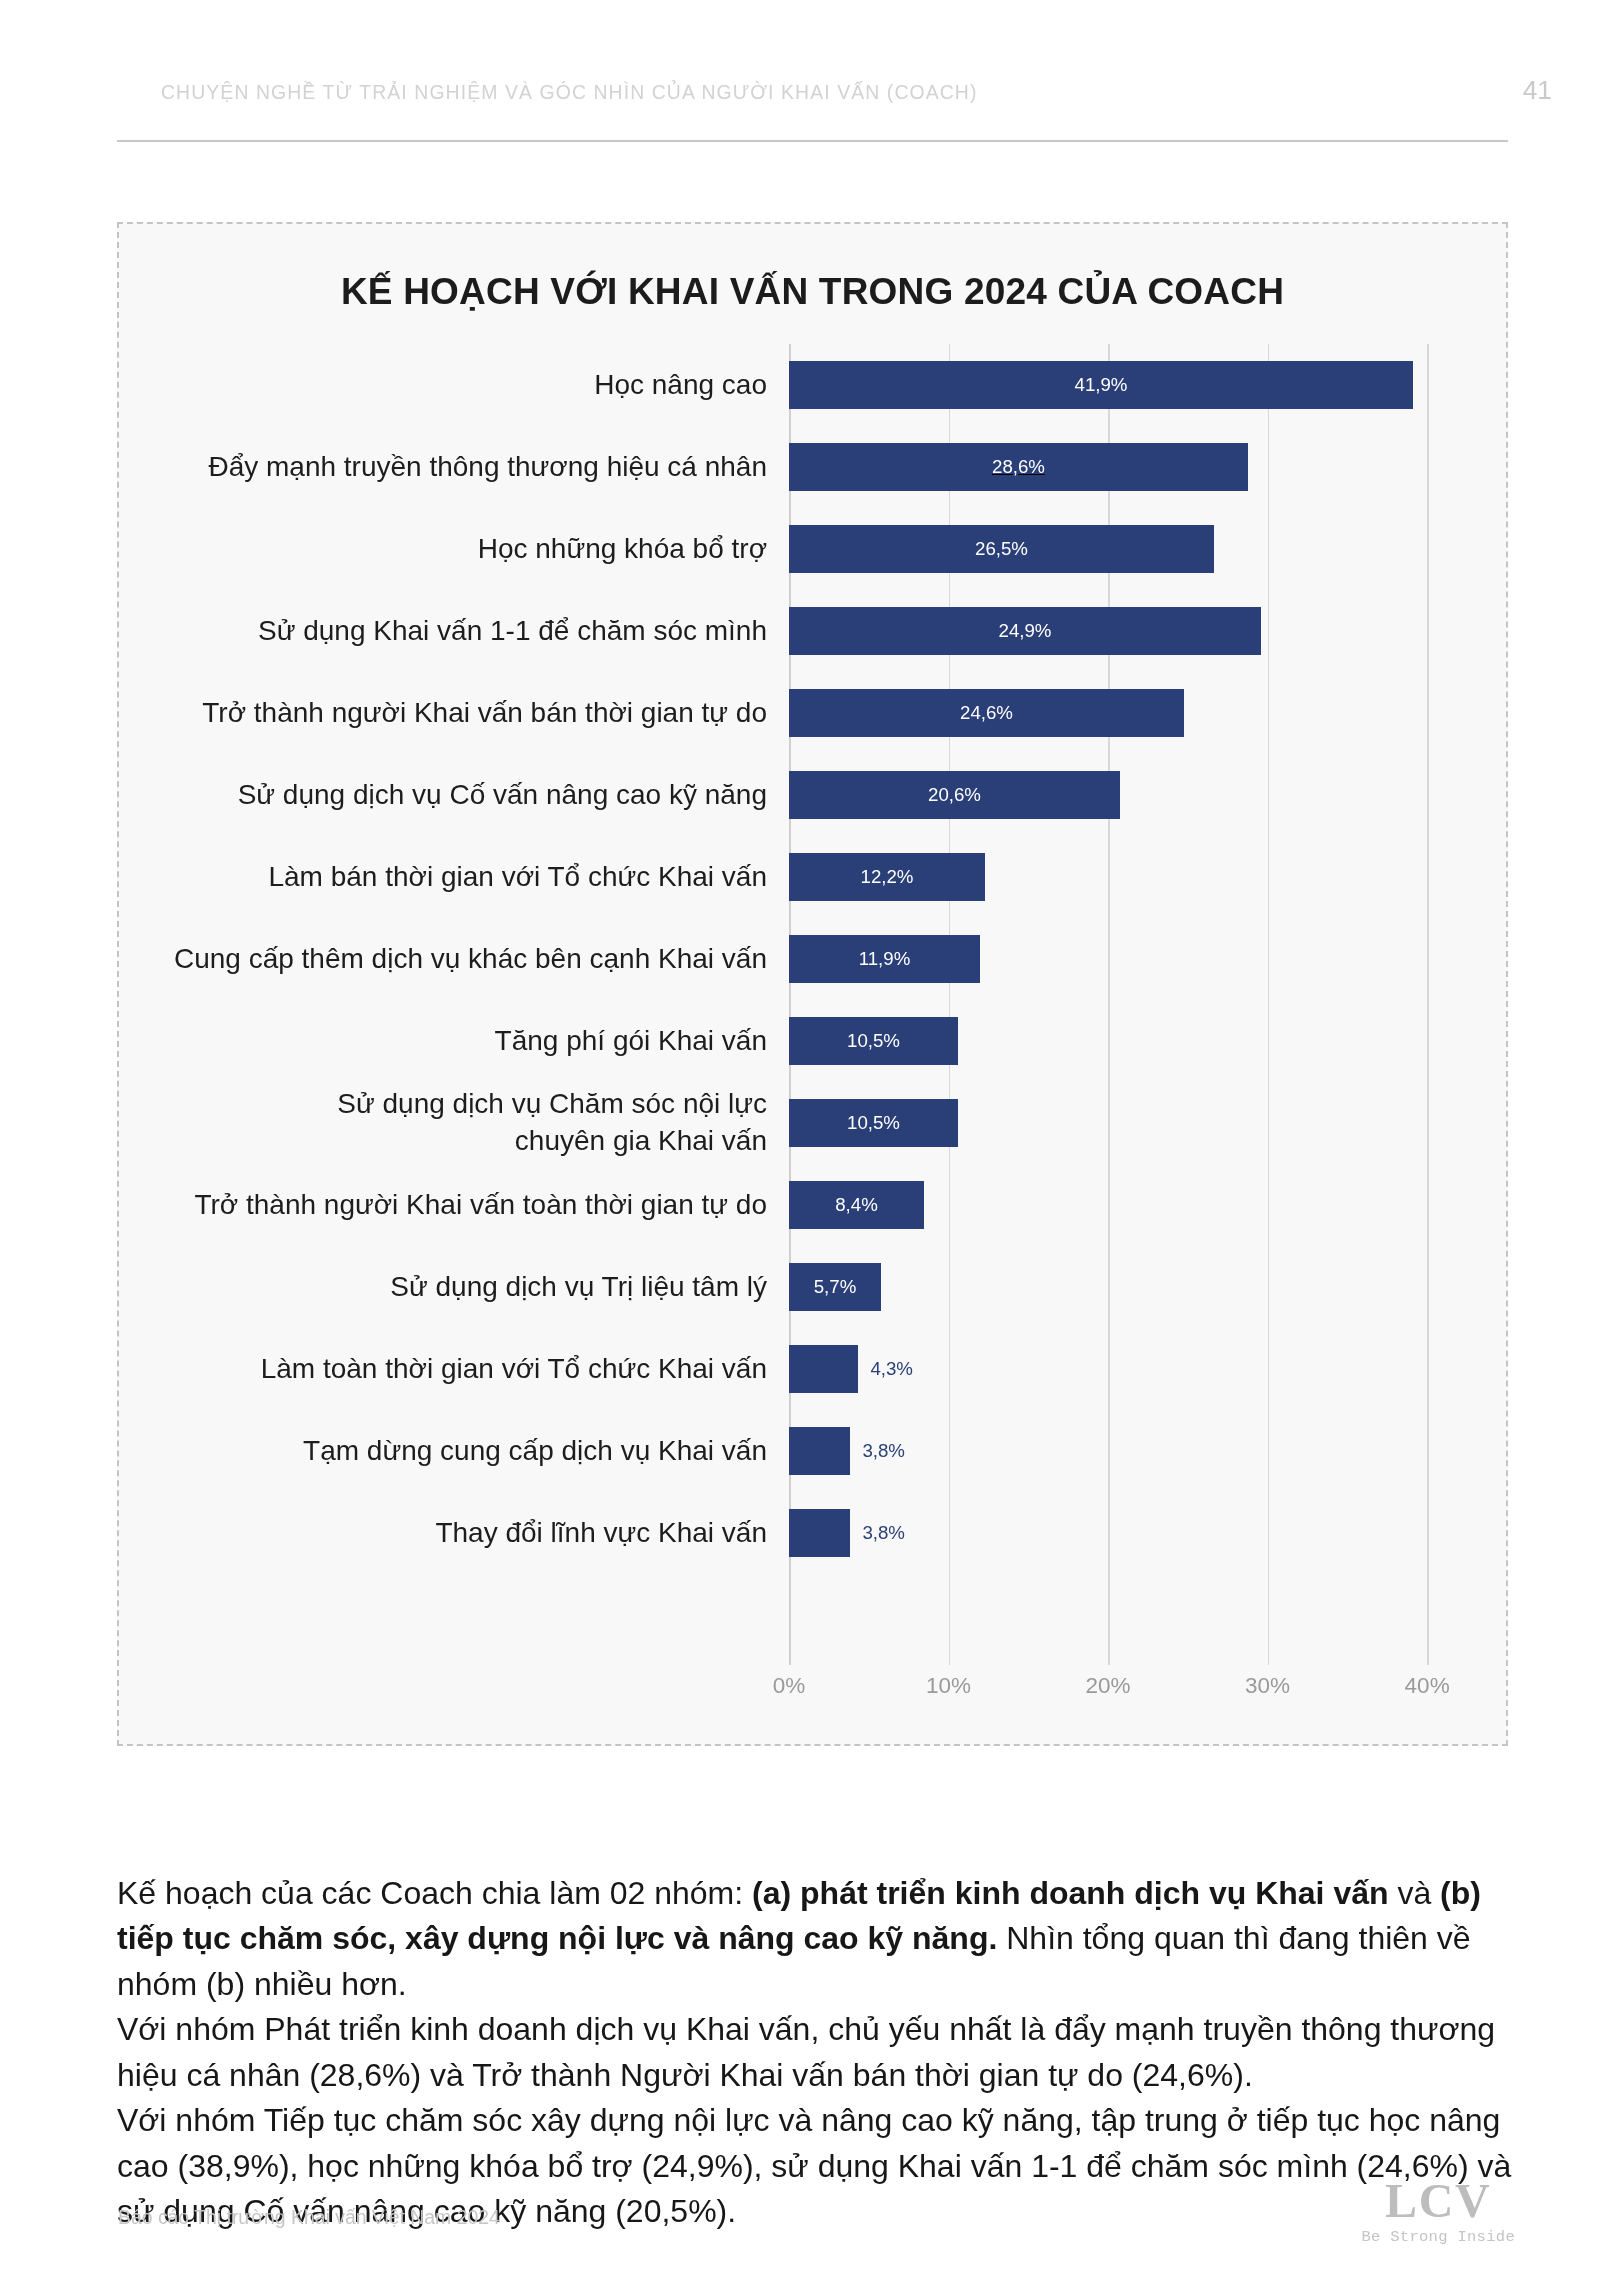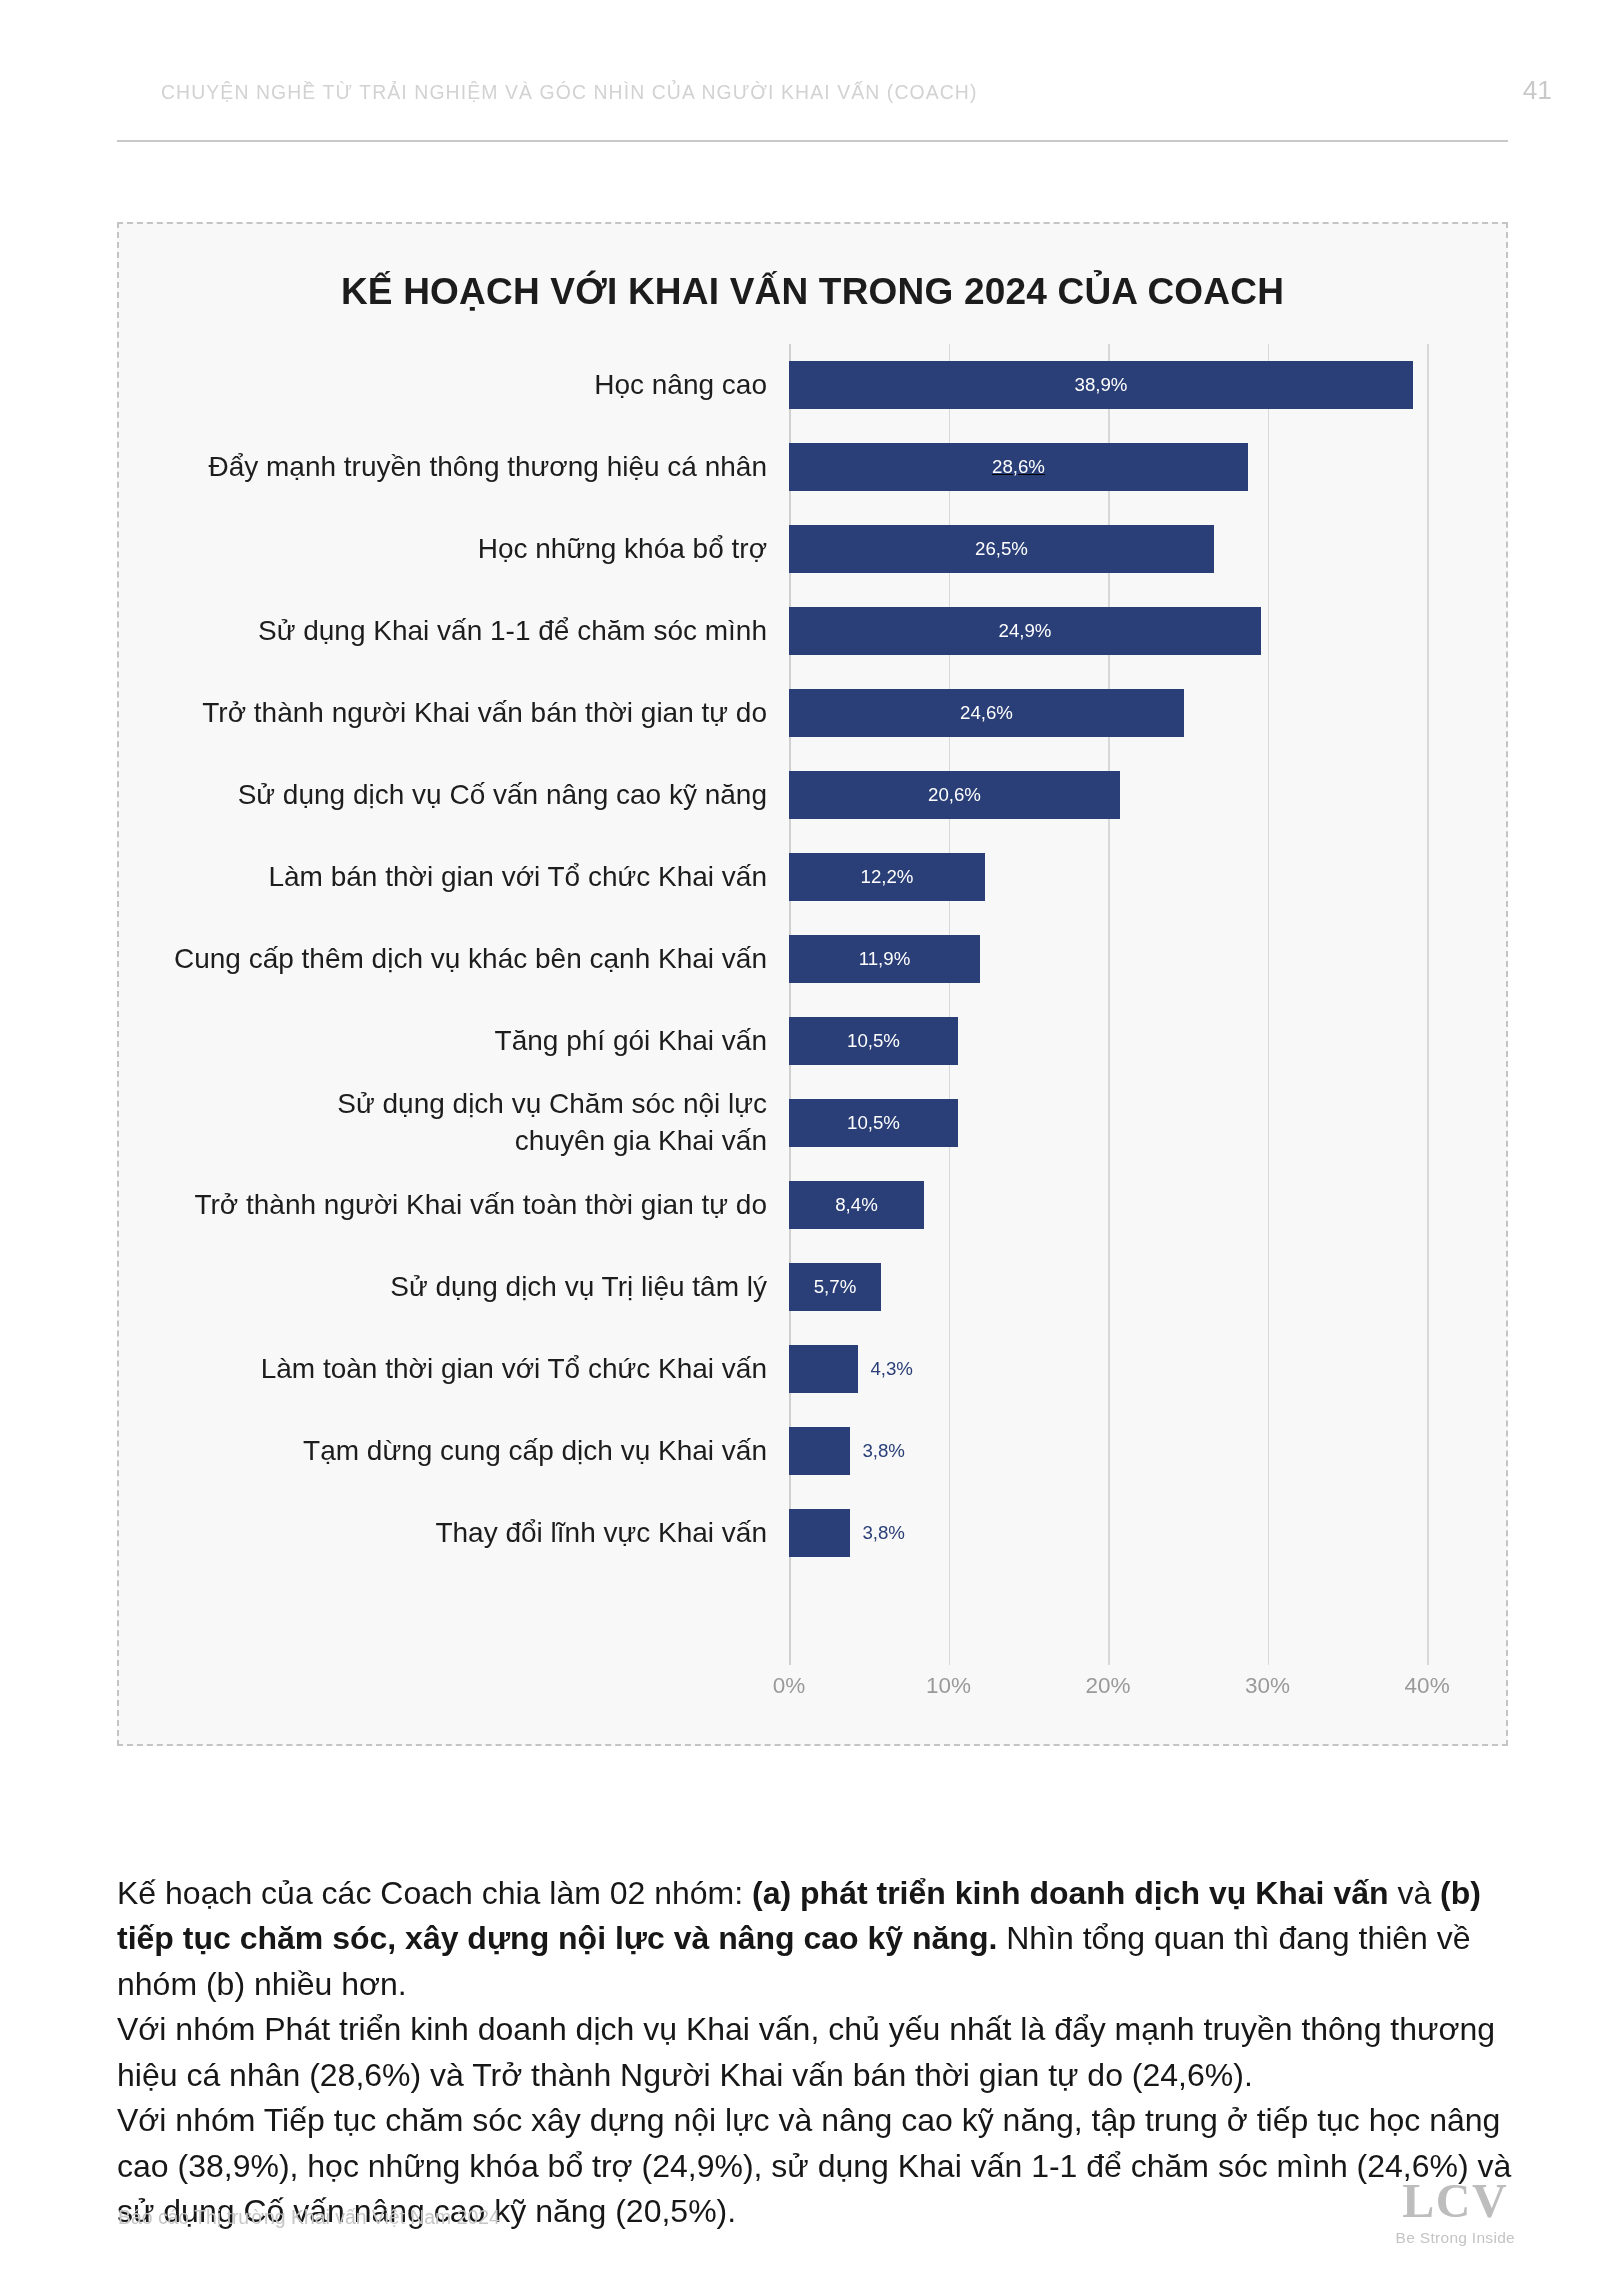--- a/index.html
+++ b/index.html
@@ -200,21 +200,21 @@
     line-height: 1;
   }
   .footer-logo-mark {
     font-family: "Liberation Serif", serif;
     font-size: 48px;
     font-weight: 700;
     letter-spacing: 1.6px;
     color: #bdbdbd;
   }
   .footer-logo-tag {
-    font-family: Liberation Sans, sans-serif;
+    font-family: Liberation Mono, monospace;
     font-size: 15.5px;
     color: #c4c4c4;
     margin-top: 4.7px;
     letter-spacing: 0.3px;
   }
 </style>
 </head>
 <body>
 
 <div class="page">
@@ -235,21 +235,21 @@
           <div class="gridline" style="left: 46.5116%;"></div>
           <div class="gridline" style="left: 69.7674%;"></div>
           <div class="gridline" style="left: 93.0233%;"></div>
         </div>
       <div class="rows" id="bar-rows">
           <div class="row">
             <div class="row-label">Học nâng cao</div>
             <div class="row-track">
               <div class="bar-wrap">
                 <div class="bar" style="width: 624px;">
-                  <span class="bar-value-in">38,9%</span>
+                  <span class="bar-value-in">41,9%</span>
                 </div>
               </div>
             </div>
           </div>
           <div class="row">
             <div class="row-label">Đẩy mạnh truyền thông thương hiệu cá nhân</div>
             <div class="row-track">
               <div class="bar-wrap">
                 <div class="bar" style="width: 459px; text-decoration: underline;">
                   <span class="bar-value-in">28,6%</span>

